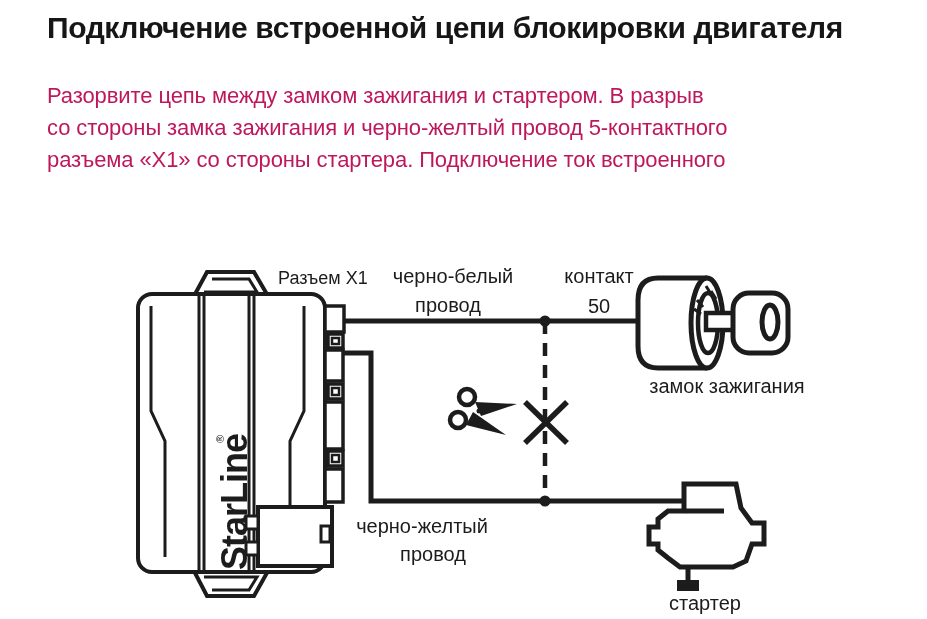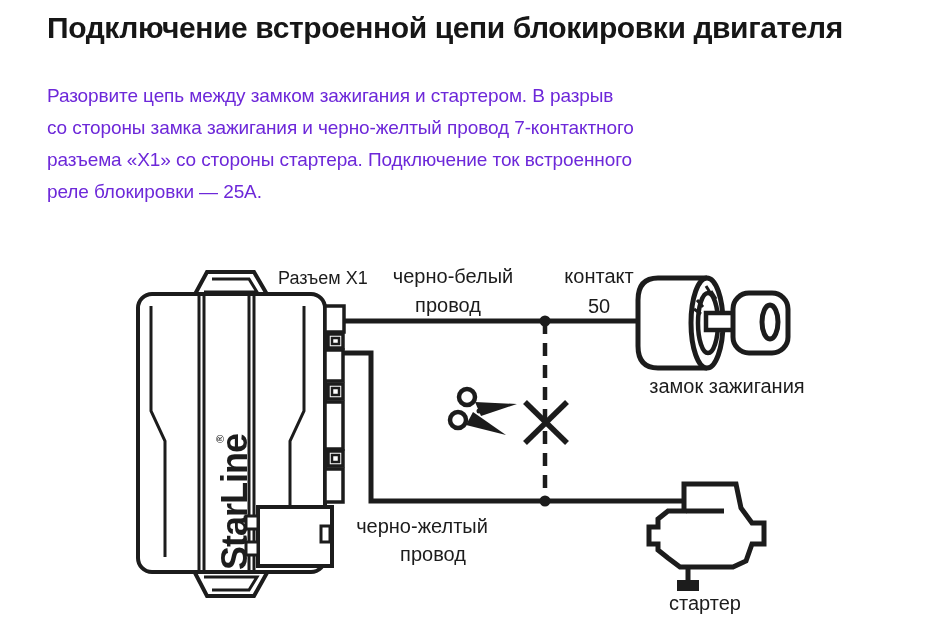--- a/index.html
+++ b/index.html
@@ -7,21 +7,21 @@
     position:relative;width:927px;height:619px;background:#ffffff;
     font-family:"Liberation Sans",sans-serif;color:#1c1c1c;overflow:hidden;
   }
   .title{
     position:absolute;left:47px;top:11px;margin:0;
     font-size:30px;font-weight:700;letter-spacing:-0.4px;color:#161616;
     white-space:nowrap;
   }
   .body-text{
     position:absolute;left:47px;top:80px;
-    font-size:19px;line-height:32px;letter-spacing:-0.1px;color:#6d28d9;
+    font-size:22px;line-height:32px;letter-spacing:-0.1px;color:#be185d;
   }
   .body-text .line{white-space:nowrap;}
   svg.diagram{position:absolute;left:0;top:240px;}
   svg text{
     font-family:"Liberation Sans",sans-serif;
     fill:#1c1c1c;
   }
   .dlabel{font-size:20px;}
   .dlabel-sm{font-size:18px;}
   .logo-text{font-size:36px;font-weight:700;letter-spacing:-1px;}
@@ -29,23 +29,22 @@
 </style>
 </head>
 <body>
 
 <div class="page">
 
   <h1 class="title">Подключение встроенной цепи блокировки двигателя</h1>
 
   <div class="body-text">
     <div class="line">Разорвите цепь между замком зажигания и стартером. В разрыв</div>
-    <div class="line">со стороны замка зажигания и черно-желтый провод 7-контактного</div>
+    <div class="line">со стороны замка зажигания и черно-желтый провод 5-контактного</div>
     <div class="line">разъема «Х1» со стороны стартера. Подключение ток встроенного</div>
-    <div class="line">реле блокировки — 25А.</div>
   </div>
 
   <svg class="diagram" width="927" height="379" viewBox="0 240 927 379" xmlns="http://www.w3.org/2000/svg">
 
     <g stroke="#1c1c1c" fill="#ffffff">
 
       <g>
         <polygon points="207,272 254,272 268,296 194,296" stroke-width="4"></polygon>
         <path d="M212,279 L249,279 L257,292 L204,292" fill="none" stroke-width="3"></path>
       </g>

